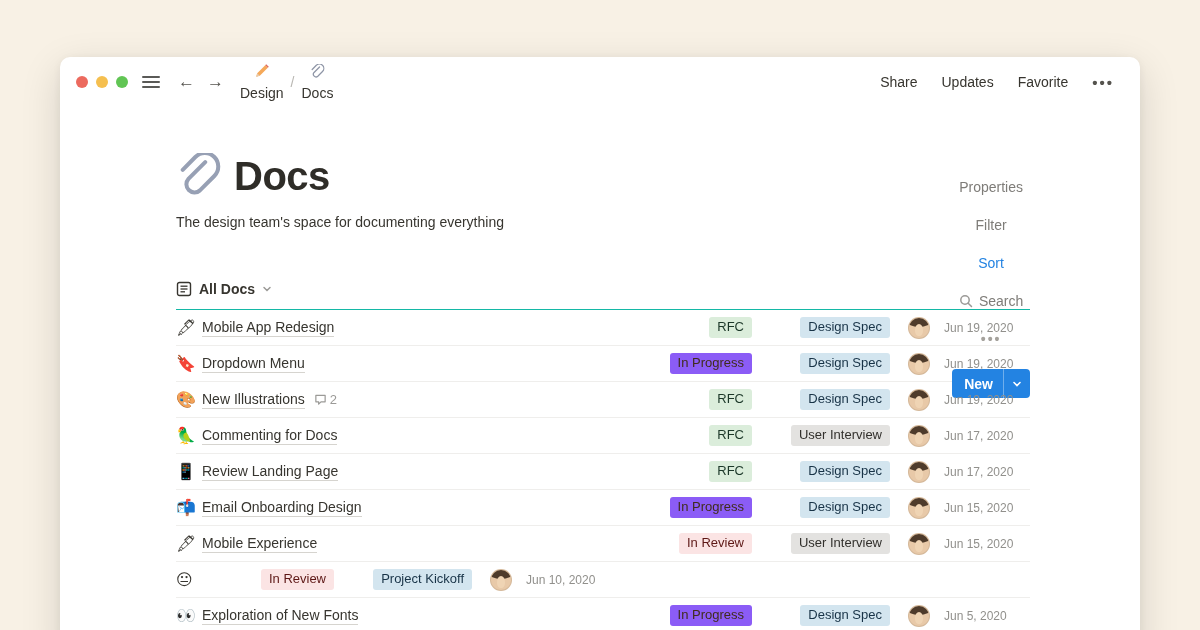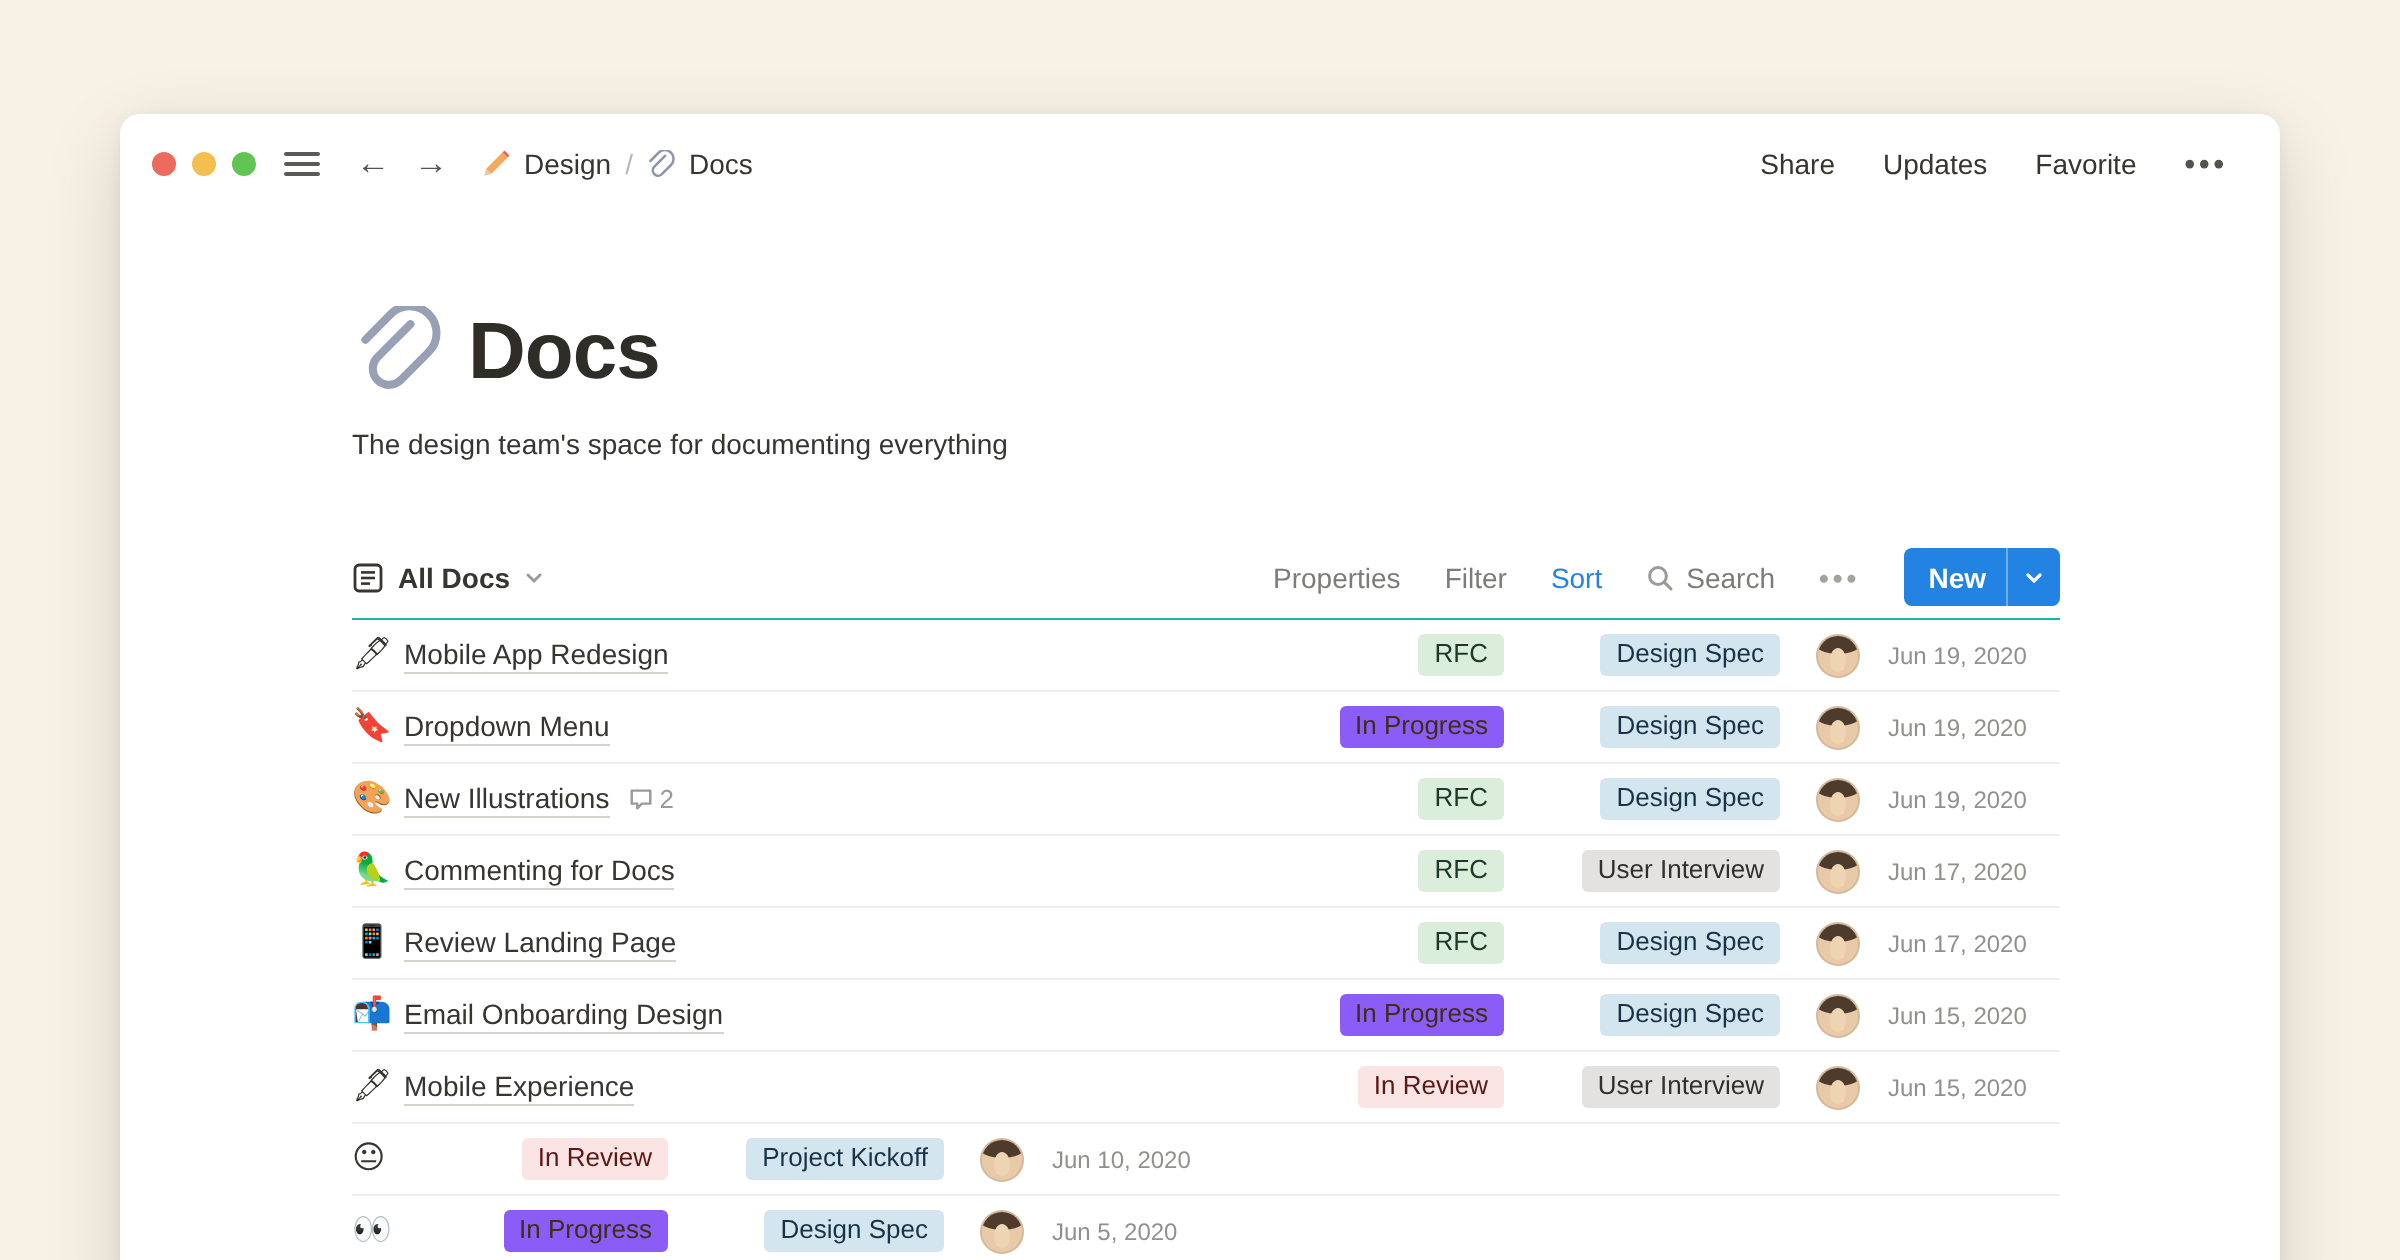--- a/index.html
+++ b/index.html
@@ -25,40 +25,40 @@
     padding: 0 26px 0 16px;
     font-size: 14px;
   }
   .traffic { display: flex; gap: 8px; align-items: center; }
   .light { width: 12px; height: 12px; border-radius: 50%; }
   .hamburger { margin-left: 14px; width: 18px; display: flex; flex-direction: column; gap: 3px; cursor: pointer; }
   .hamburger i { display: block; height: 2px; background: #5A5A57; border-radius: 1px; }
   .nav-arrows { display: flex; gap: 12px; margin-left: 18px; font-size: 17px; color: #55534E; }
   .nav-arrows span { cursor: pointer; }
   .breadcrumb { display: flex; align-items: center; gap: 7px; margin-left: 16px; }
-  .crumb { display: flex; align-items: center; gap: 6px; cursor: pointer; }
+  .crumb { display: flex; align-items: center; gap: 6px; cursor: pointer; flex-direction: column; }
   .crumb-sep { color: #B9B7B2; }
   .chrome-right { margin-left: auto; display: flex; align-items: center; gap: 24px; }
   .chrome-action { cursor: pointer; color: #37352F; }
   .dots { letter-spacing: 2px; color: #55534E; font-weight: 700; cursor: pointer; font-size: 15px; }
   
   .content { padding: 0 110px 0 116px; }
   .title-row { display: flex; align-items: center; gap: 12px; margin-top: 46px; }
   .page-title { font-size: 40px; font-weight: 700; letter-spacing: -0.5px; color: #2F2D28; }
   .subtitle { margin-top: 15px; font-size: 14px; color: #37352F; }
   
   .toolbar {
     margin-top: 38px;
     display: flex; align-items: center;
     height: 42px;
     border-bottom: 1px solid #14b8a6;
     font-size: 14px;
   }
   .view-select { display: flex; align-items: center; gap: 7px; font-weight: 700; cursor: pointer; }
-  .toolbar-right { margin-left: auto; display: flex; align-items: center; gap: 22px; }
+  .toolbar-right { margin-left: auto; display: flex; align-items: center; gap: 22px; flex-direction: column; }
   .tb-link { color: #7E7C78; cursor: pointer; }
   .tb-link.sort { color: #2383E2; }
   .tb-search { display: flex; align-items: center; gap: 6px; color: #7E7C78; cursor: pointer; }
   .tb-dots { color: #A5A29C; letter-spacing: 2px; font-weight: 700; cursor: pointer; }
   .new-btn {
     display: flex; align-items: stretch;
     background: #2383E2; color: #fff;
     border-radius: 4px; overflow: hidden;
     height: 29px; cursor: pointer; font-size: 14px;
   }
@@ -339,20 +339,24 @@
     </span>
     <span class="col-type">
       <span class="badge badge-blue">Project Kickoff</span>
     </span>
     <span class="avatar"></span>
     <span class="col-date">Jun 10, 2020</span>
   </div>
 
   <div class="row">
     <span class="row-icon">👀</span>
+    <span class="row-main">
+      <span class="row-title">Exploration of New Fonts</span>
+
+    </span>
     <span class="col-status">
       <span class="badge badge-yellow">In Progress</span>
     </span>
     <span class="col-type">
       <span class="badge badge-blue">Design Spec</span>
     </span>
     <span class="avatar"></span>
     <span class="col-date">Jun 5, 2020</span>
   </div>
 </div>

